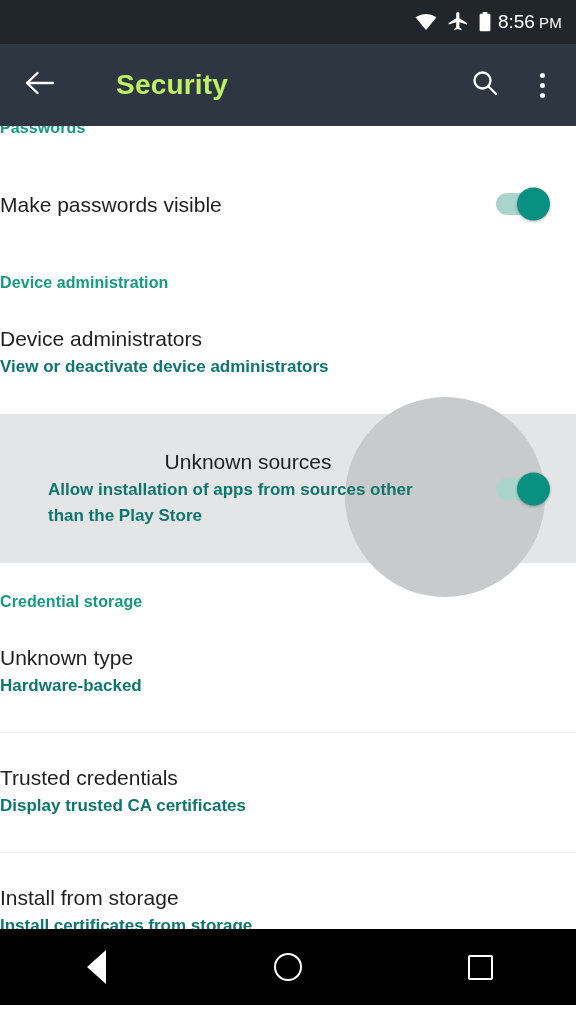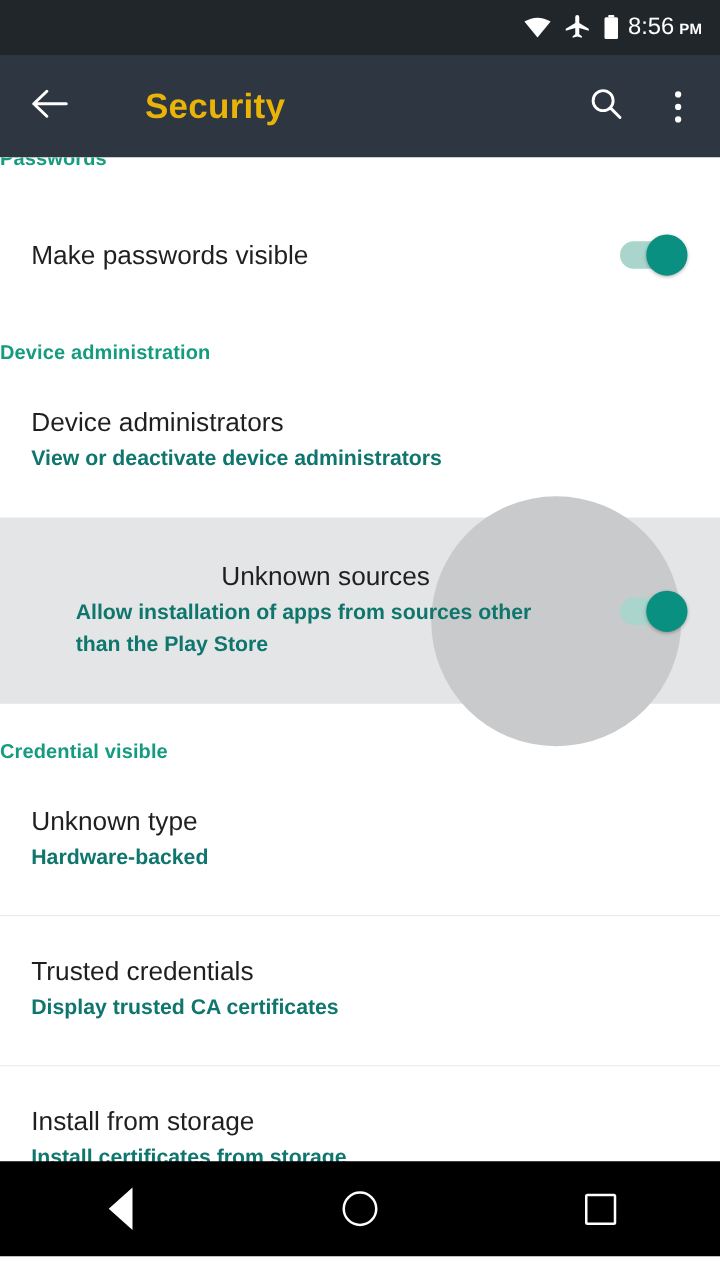--- a/index.html
+++ b/index.html
@@ -17,35 +17,35 @@
     background:#21262b;
     display:flex; align-items:center; justify-content:flex-end;
     padding-right:14px;
   }
   .status-icons { display:flex; align-items:center; gap:11px; }
   .si { display:flex; align-items:center; justify-content:center; }
   .clock {
     color:#ffffff; font-size:19px; font-weight:400;
     display:flex; align-items:baseline; gap:4px; margin-left:7px;
   }
-  .clock .ampm { font-size:12px; font-weight:700; letter-spacing:.3px; }
+  .clock .ampm { font-size:15px; font-weight:400; letter-spacing:.3px; }
 
   
   .app-bar {
     position:absolute; top:44px; left:0; width:576px; height:82px;
     background:#2e3641;
     display:flex; align-items:center;
   }
   .appbar-back {
     width:80px; height:82px;
     display:flex; align-items:center; justify-content:center;
     cursor:pointer;
   }
   .appbar-title {
-    color:#eab308; font-size:28px; font-weight:700;
+    color:#bef264; font-size:28px; font-weight:700;
     letter-spacing:.2px; flex:1; margin-left:36px;
   }
   .appbar-action {
     width:58px; height:82px;
     display:flex; align-items:center; justify-content:center;
     cursor:pointer;
   }
   .appbar-action.overflow { width:56px; margin-right:6px; }
   .dots { display:flex; flex-direction:column; gap:5px; align-items:center; }
   .dots i { width:5px; height:5px; border-radius:50%; background:#ffffff; display:block; }
@@ -57,21 +57,21 @@
   }
   .section-header {
     color:#159b7e; font-size:16px; font-weight:700;
     letter-spacing:.1px;
   }
   .section-header.clipped {
     position:absolute; top:-7px; left:0;
   }
 
   .row {
-    position:relative; padding-left:25px; padding-right:80px;
+    position:relative; padding-right:80px;
     display:flex; flex-direction:column; justify-content:center;
   }
   .row.highlight { background:#e4e5e6;align-items:center; }
   .row-title { color:#1f1f1f; font-size:21px; font-weight:400; line-height:27px; }
   .row-sub  { color:#0f766e; font-size:17px; font-weight:700; line-height:26px; margin-top:2px; }
   .divider { width:576px; height:1px; background:#ededed; }
 
   
   .ripple {
     position:absolute; border-radius:50%;
@@ -201,21 +201,21 @@
     <div class="row highlight" style="height:149px; margin-top:18px;">
       <div class="ripple" style="left:345px; top:-17px; width:200px; height:200px;"></div>
       <div class="row-title" style="position:relative;">Unknown sources</div>
       <div class="row-sub" style="position:relative; max-width:400px;">Allow installation of apps from sources other than the Play Store</div>
       <div class="switch">
         <span class="track"></span>
         <span class="thumb"></span>
       </div>
     </div>
 
-    <div class="section-header" style="margin-top:30px;">Credential visible</div>
+    <div class="section-header" style="margin-top:30px;">Credential storage</div>
 
     <div class="row" style="height:88px; margin-top:16px;">
       <div class="row-title">Unknown type</div>
       <div class="row-sub">Hardware-backed</div>
     </div>
 
     <div class="divider" style="margin-top:17px;"></div>
 
     <div class="row" style="height:88px; margin-top:14px;">
       <div class="row-title">Trusted credentials</div>

